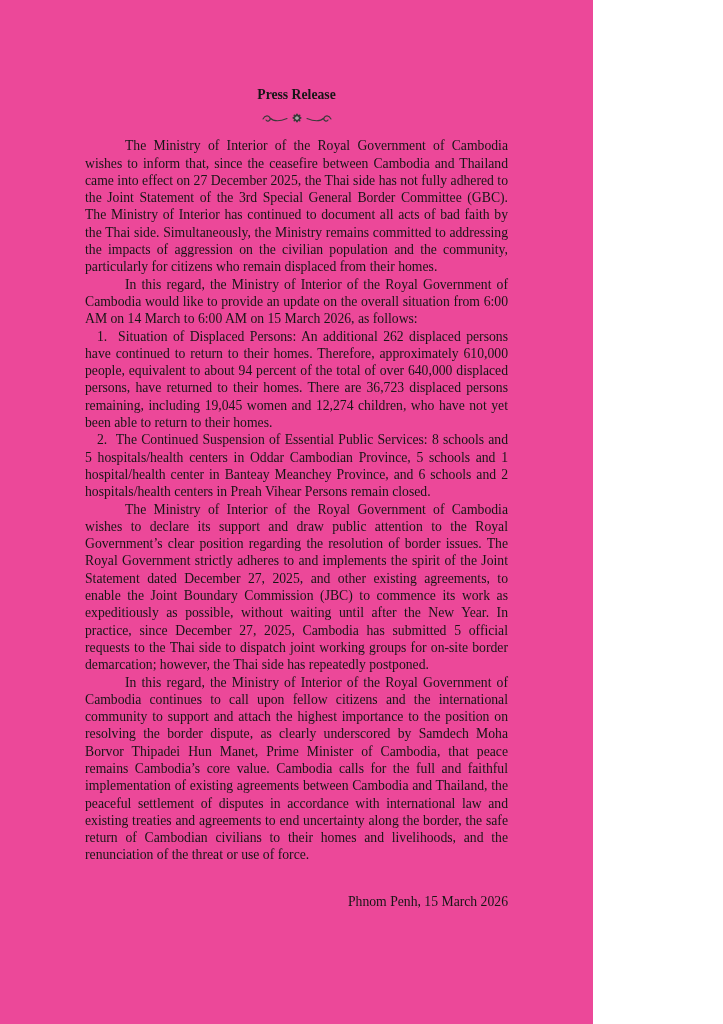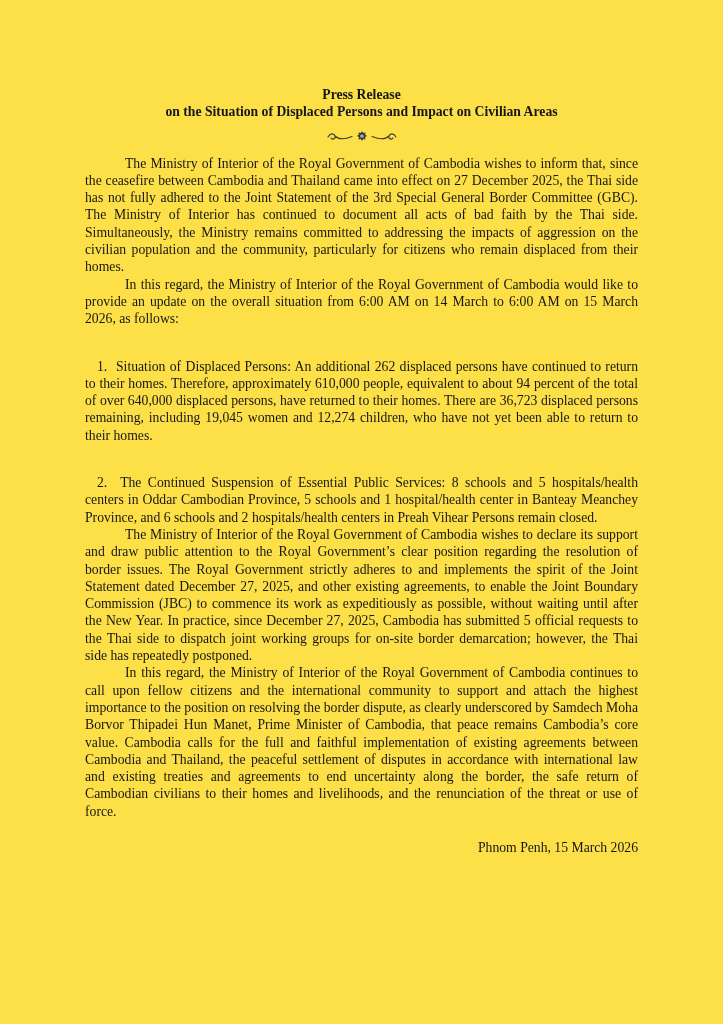--- a/index.html
+++ b/index.html
@@ -1,52 +1,51 @@
 <!DOCTYPE html>
 <html><head>
 <meta charset="utf-8">
 <style>
   html, body { margin: 0; padding: 0; background: #ffffff; }
   .page {
     position: relative;
-    width: 723px;
+    width: 593px;
     height: 1024px;
     box-sizing: border-box;
-    background: #fde047;
+    background: #ec4899;
     color: #161616;
     font-family: "Liberation Serif", "DejaVu Serif", serif;
     font-size: 13.7px;
     line-height: 17.3px;
     padding: 86px 85px 0 85px;
     overflow: hidden;
   }
   .title-block { text-align: center; font-weight: bold; }
   .title-line { white-space: nowrap; }
   .ornament { text-align: center; margin: 7px 0 9px 0; height: 18px; }
   .doc-body p {
     margin: 0;
     text-align: justify;
     text-justify: inter-word;
   }
   .doc-body p.indent { text-indent: 40px; }
-  .doc-body p.item   { text-indent: 12px; margin-top: 30px; }
+  .doc-body p.item   { text-indent: 12px; }
   b { font-weight: normal; }
   .dateline {
     text-align: right;
-    margin-top: 19px;
+    margin-top: 29px;
   }
 </style>
 </head>
 <body>
 
 <div class="page">
 
   <div class="title-block">
     <div class="title-line">Press Release</div>
-    <div class="title-line">on the Situation of Displaced Persons and Impact on Civilian Areas</div>
   </div>
 
   <div class="ornament">
     <svg width="72" height="16" viewBox="0 0 72 16" aria-hidden="true">
       <g fill="none" stroke="#3a3a3a" stroke-width="1.1" stroke-linecap="round">
         <path d="M2,9 C4,5 8,5 9,8 C10,11 6,12 5,10 M9,8 C13,12 20,11 26,8.5"></path>
         <path d="M70,9 C68,5 64,5 63,8 C62,11 66,12 67,10 M63,8 C59,12 52,11 46,8.5"></path>
       </g>
       <g fill="#3a3a3a" transform="translate(36,8)">
         <ellipse rx="1.4" ry="4.6" transform="rotate(0)"></ellipse>

